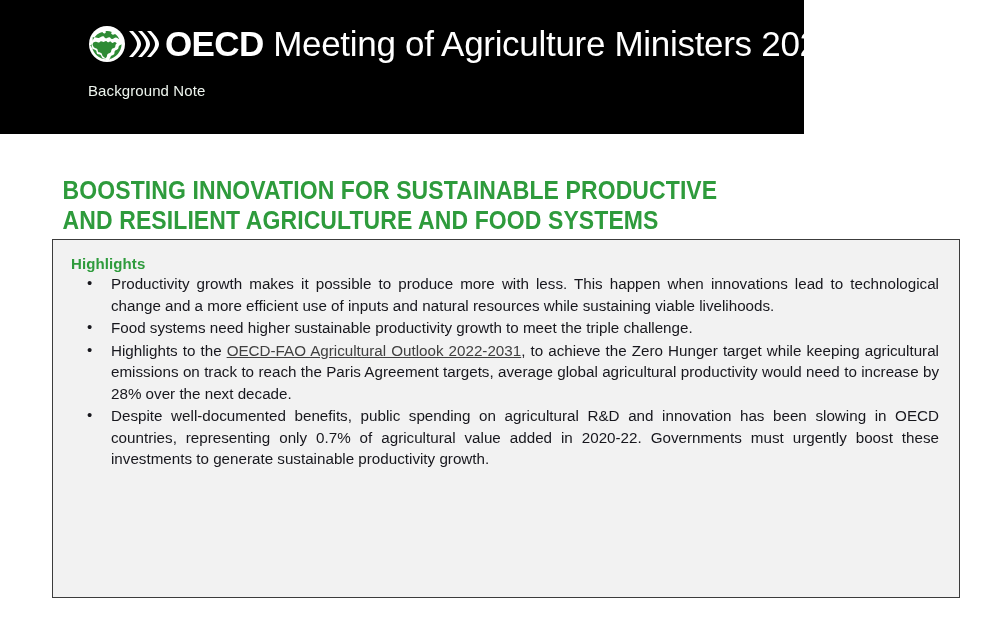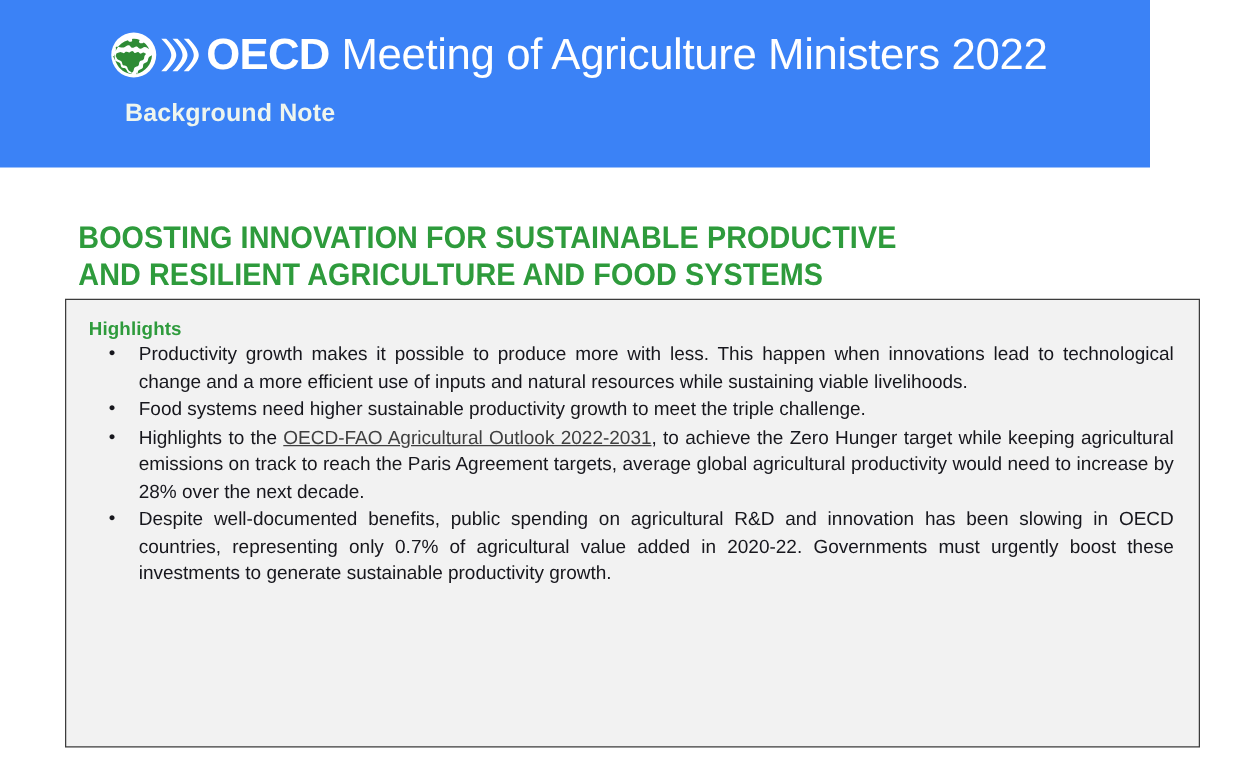--- a/index.html
+++ b/index.html
@@ -11,23 +11,23 @@
   body {
     width: 1000px;
     height: 627px;
     overflow: hidden;
     font-family: "Liberation Sans", sans-serif;
     -webkit-font-smoothing: antialiased;
   }
 
   
   .masthead {
-    background: #3b82f6;
+    background: #000000;
     height: 134px;
-    width: 920px;
+    width: 804px;
     box-sizing: border-box;
     padding: 18px 0 0 88px;
     position: relative;
   }
   .brandline {
     display: flex;
     align-items: center;
     height: 52px;
   }
   .oecd-logo {
@@ -46,26 +46,25 @@
     letter-spacing: -0.3px;
     white-space: nowrap;
     font-weight: 400;
   }
   .masthead-title .oecd-word {
     font-weight: 700;
     letter-spacing: -0.6px;
   }
   .masthead-subtitle {
     color: #eef5ee;
-    font-size: 20px;
+    font-size: 15px;
     line-height: 26px;
     margin-top: 8px;
-    font-weight: 700;
+    font-weight: 400;
     letter-spacing: 0.1px;
-    margin-left: 12px;
   }
 
   
   .doc {
     padding: 12px;
     position: relative;
   }
 
   .doc-title {
     color: #2e9b3c;

